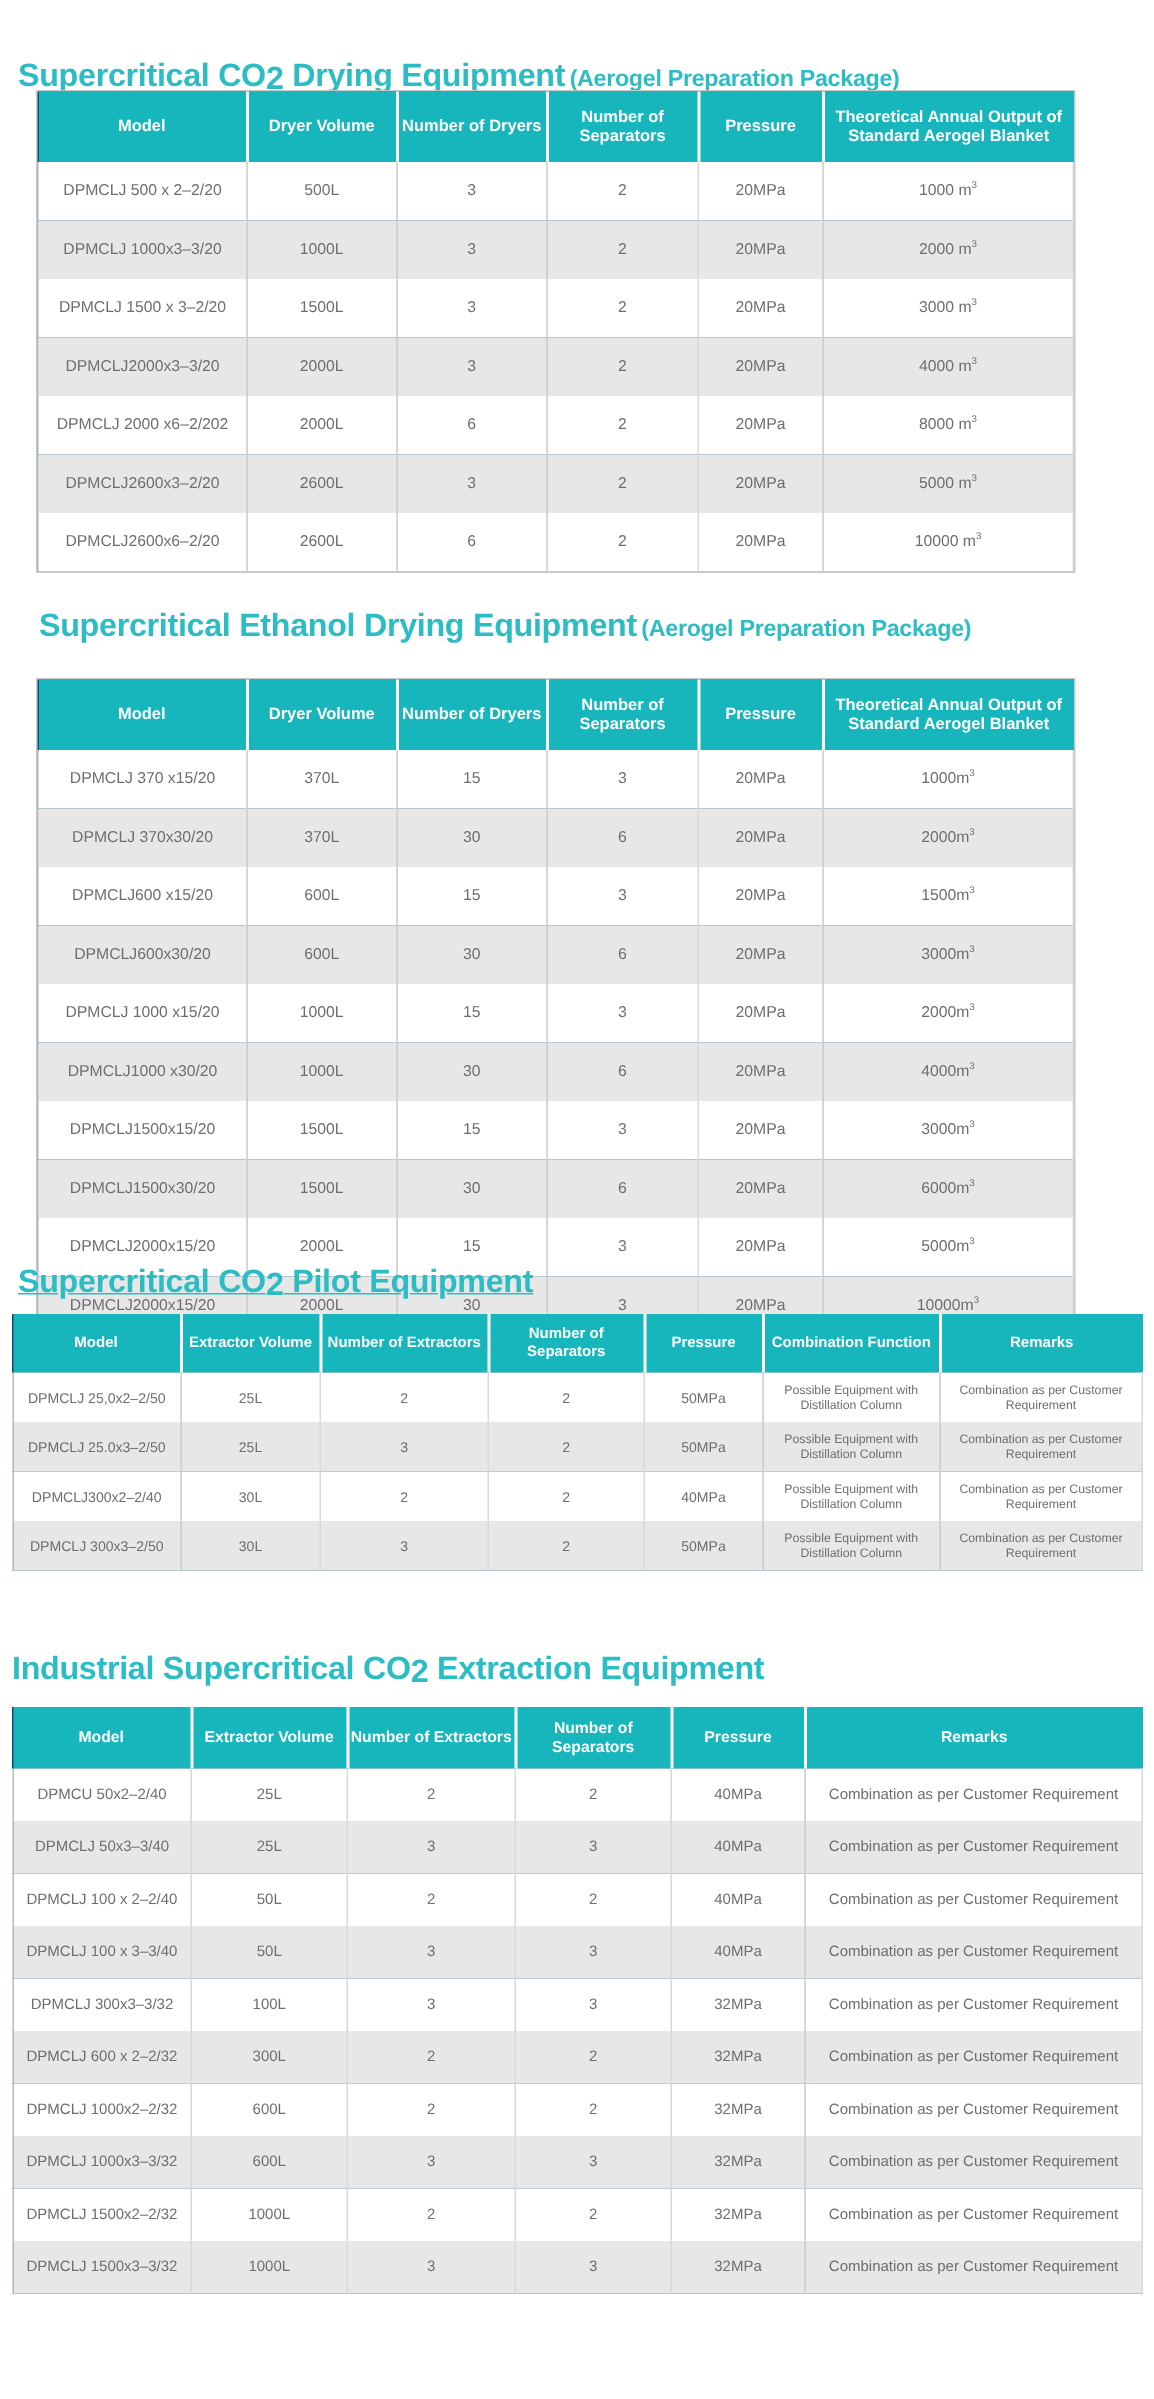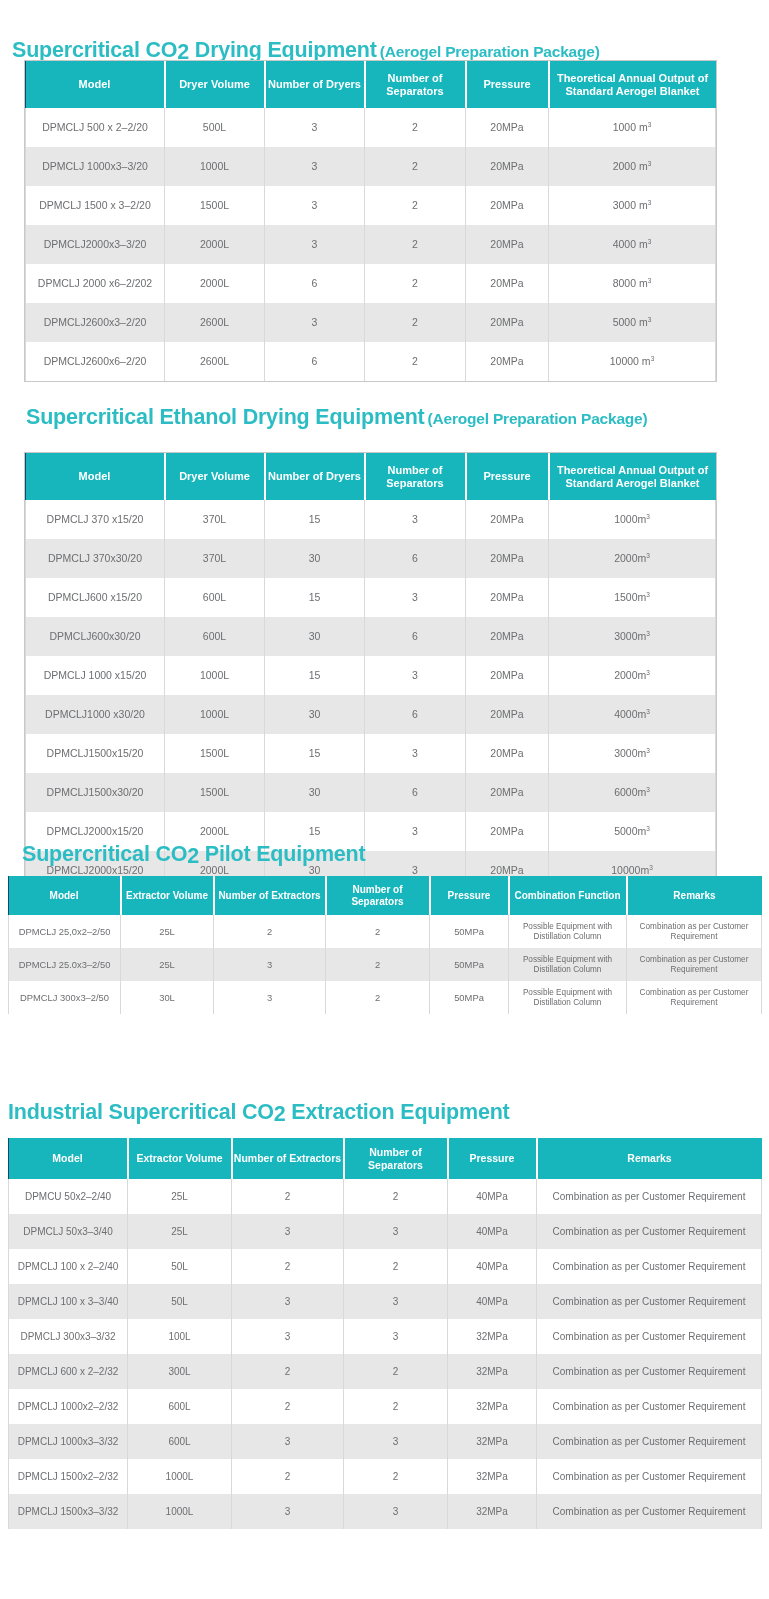--- a/index.html
+++ b/index.html
@@ -124,21 +124,21 @@
   .sub2 {
     font-size: 0.78em;
     vertical-align: baseline;
     position: relative;
     top: 2px;
   }
   #title1 { position:absolute; left: 12px; top: 14px; margin-top: 25px; }
   #table1 { position:absolute; left: 24px; top: 60px; }
   #title2 { position:absolute; left: 26px; top: 406px; }
   #table2 { position:absolute; left: 24px; top: 452px; }
-  #title3 { position:absolute; left: 22px; top: 843px; }
+  #title3 { position:absolute; left: 12px; top: 843px; text-decoration: underline; }
   #table3 { position:absolute; left: 8px; top: 876px; }
   #title4 { position:absolute; left: 8px; top: 1101px; }
   #table4 { position:absolute; left: 8px; top: 1138px; }
 </style>
 </head>
 <body>
 
 <div class="page">
 
   <div class="section-title" id="title1">
@@ -374,20 +374,29 @@
           <tr>
             <td class="model">DPMCLJ 25.0x3–2/50</td>
             <td>25L</td>
             <td>3</td>
             <td>2</td>
             <td>50MPa</td>
             <td class="wrap2">Possible Equipment with Distillation Column</td>
             <td class="wrap2">Combination as per Customer Requirement</td>
           </tr>
           <tr>
+            <td class="model">DPMCLJ300x2–2/40</td>
+            <td>30L</td>
+            <td>2</td>
+            <td>2</td>
+            <td>40MPa</td>
+            <td class="wrap2">Possible Equipment with Distillation Column</td>
+            <td class="wrap2">Combination as per Customer Requirement</td>
+          </tr>
+          <tr>
             <td class="model">DPMCLJ 300x3–2/50</td>
             <td>30L</td>
             <td>3</td>
             <td>2</td>
             <td>50MPa</td>
             <td class="wrap2">Possible Equipment with Distillation Column</td>
             <td class="wrap2">Combination as per Customer Requirement</td>
           </tr>
         </tbody>
     </table>

